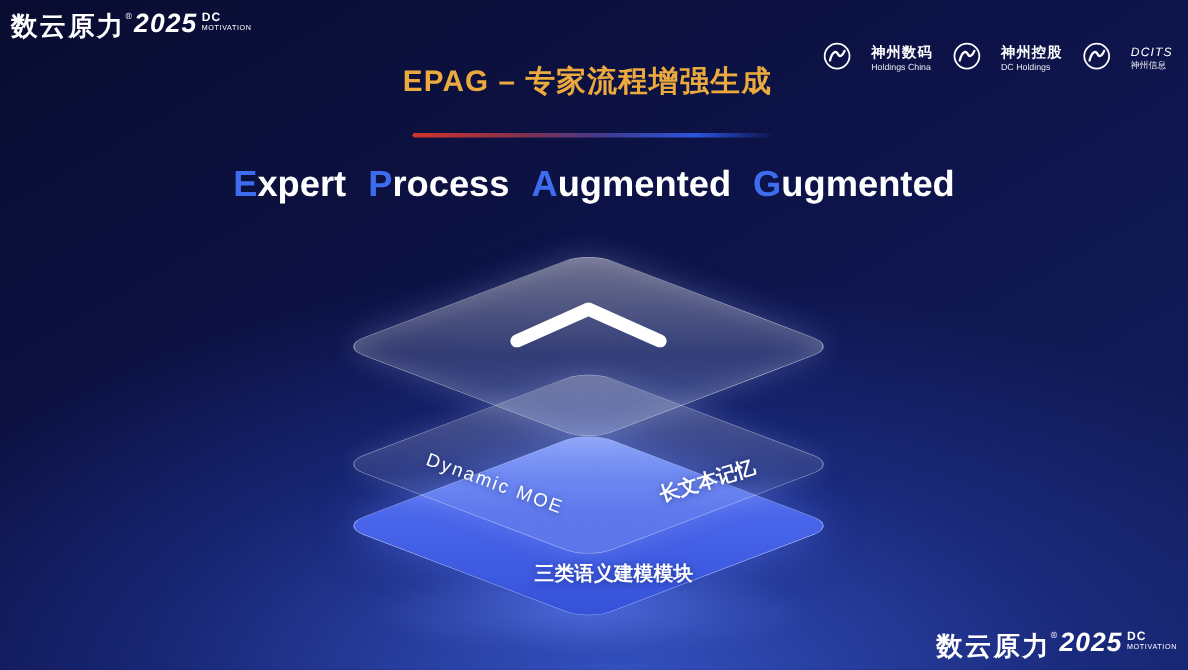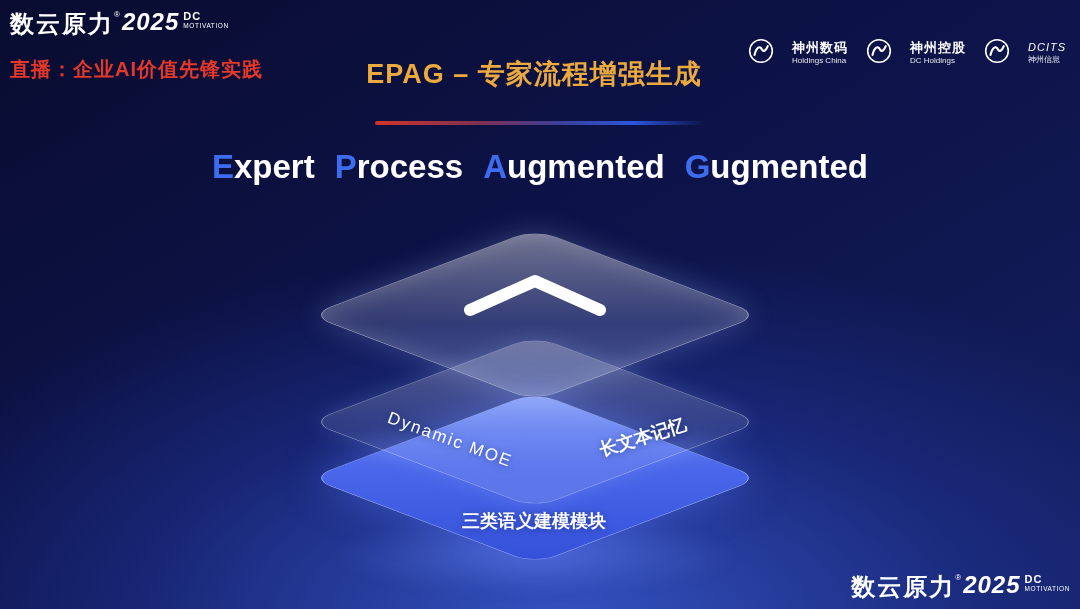--- a/index.html
+++ b/index.html
@@ -68,38 +68,37 @@
     background:radial-gradient(ellipse at center, rgba(110,140,255,0.45), rgba(110,140,255,0) 70%);
     filter:blur(6px); }
 
   .chevron { position:absolute; left:462px; top:274px; z-index:8; }
 
   .lbl { position:absolute; z-index:8; color:#fff; white-space:nowrap;
     text-shadow:0 1px 6px rgba(0,25,90,0.5); }
   .lbl-top    { left:535px; top:347px; transform:translate(-50%,-50%); font-size:18px; font-weight:bold; }
   .lbl-mid-l  { left:450px; top:440px; transform:translate(-50%,-50%) rotate(20deg); font-size:17px; letter-spacing:2px; }
   .lbl-mid-r  { left:643px; top:437px; transform:translate(-50%,-50%) rotate(-17deg); font-size:18px; font-weight:bold; }
-  .lbl-bottom { left:534px; top:521px; transform:translate(-50%,-50%); font-size:18px; font-weight:bold; }
+  .lbl-bottom { left:558px; top:521px; transform:translate(-50%,-50%); font-size:18px; font-weight:bold; }
 </style>
 </head>
 <body>
 
 <div id="stage">
 
   <div class="brand brand--header">
     <span class="cn">数云原力</span>
     <span class="reg">®</span>
     <span class="year">2025</span>
     <span class="sub">
       <span class="dc">DC</span>
       <span class="mot">MOTIVATION</span>
     </span>
   </div>
 
-  <div class="live">直播：企业AI价值先锋实践</div>
 
   <div class="partners">
     <div class="partner">
       <span>
         <svg width="26" height="26" viewBox="0 0 26 26">
           <circle cx="13" cy="13" r="11.3" fill="none" stroke="#fff" stroke-width="1.6"></circle>
           <path d="M6.5 17 C8.5 9, 12 7.5, 13.8 11.2 C15.3 14.3, 17.8 13.2, 19.8 8.2" fill="none" stroke="#fff" stroke-width="2.1" stroke-linecap="round"></path>
         </svg>
       </span>
       <span class="txt">

